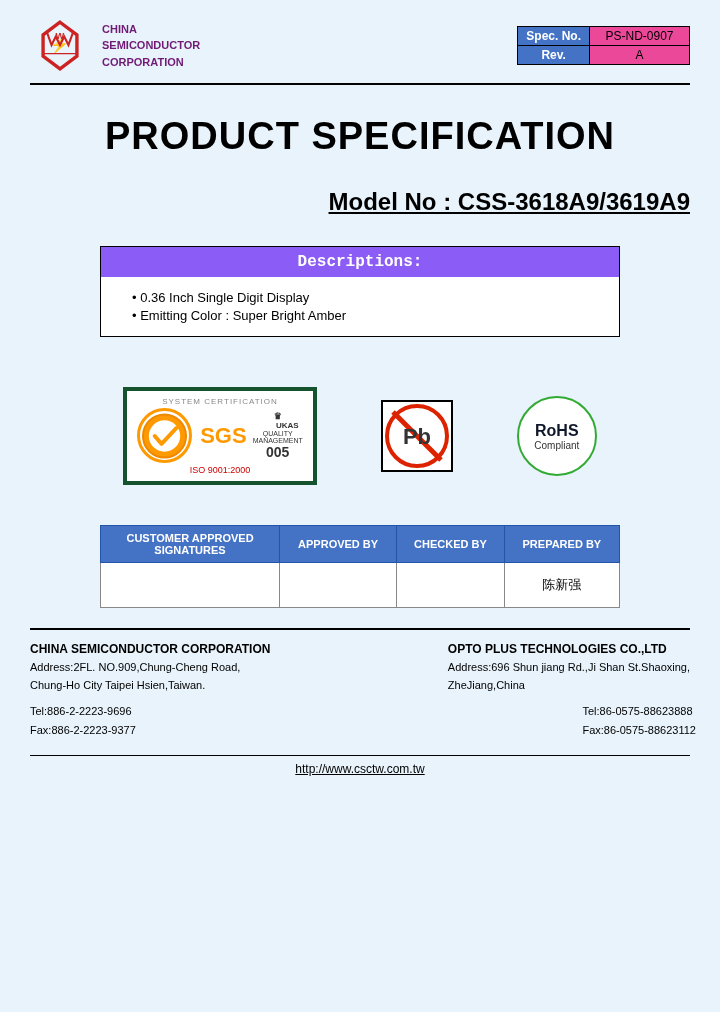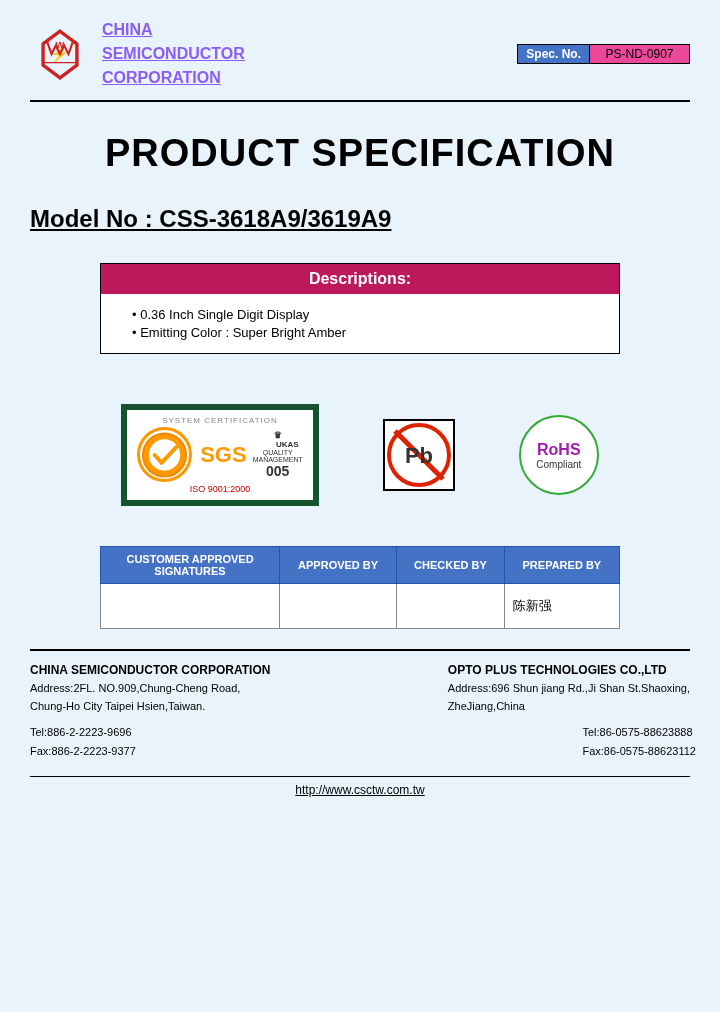--- a/index.html
+++ b/index.html
@@ -29,25 +29,24 @@
     .header-left {
       display: flex;
       align-items: center;
       gap: 12px;
     }
     .logo-svg {
       width: 60px;
       height: 55px;
     }
     .company-name {
-      font-size: 16px;
+      font-size: 11px;
       font-weight: bold;
       line-height: 1.5;
-      color: #8b5cf6;
-      text-decoration: underline;
+      color: #701a75;
     }
     .spec-table {
       border-collapse: collapse;
       font-size: 12px;
     }
     .spec-table td {
       border: 1px solid #000;
       padding: 2px 8px;
     }
     .spec-table .label-cell {
@@ -76,66 +75,67 @@
     }
     .main-title {
       font-size: 38px;
       font-weight: 900;
       letter-spacing: 1px;
       color: #000;
     }
 
     
     .model-section {
-      text-align: left;
-      padding: 20px 24px 20px 30px;
+      text-align: right;
+      padding: 20px 30px 20px 30px;
     }
     .model-text {
       font-size: 24px;
       font-weight: bold;
       text-decoration: underline;
       color: #000;
     }
 
     
     .desc-section {
       padding: 10px 100px;
     }
     .desc-table {
       width: 100%;
       border-collapse: collapse;
       border: 1.5px solid #000;
     }
     .desc-header {
-      background-color: #be185d;
+      background-color: #8b5cf6;
       color: #fff;
       font-size: 16px;
       font-weight: bold;
       text-align: center;
       padding: 6px;
+      font-family: Liberation Mono, monospace;
     }
     .desc-body {
       background-color: #fff;
       padding: 10px 16px;
     }
     .desc-item {
       font-size: 13px;
       margin: 3px 15px;
     }
 
     
     .cert-section {
       display: flex;
       align-items: center;
       justify-content: center;
       gap: 60px;
       padding: 40px 30px 30px 30px;
     }
     .cert-box-sgs {
-      border: 6px solid #14532d;
+      border: 4px solid #14532d;
       display: flex;
       align-items: center;
       padding: 6px 10px;
       background: #fff;
       gap: 6px;
     }
     .cert-rohs {
       border: 2px solid #3a3;
       border-radius: 50%;
       width: 80px;
@@ -143,21 +143,21 @@
       display: flex;
       flex-direction: column;
       align-items: center;
       justify-content: center;
       background: #fff;
       color: #333;
     }
     .cert-rohs-text {
       font-size: 16px;
       font-weight: bold;
-      color: #a21caf;
+      color: #0f172a;
     }
     .cert-rohs-sub {
       font-size: 10px;
       color: #333;
     }
 
     
     .sgs-circle {
       width: 55px;
       height: 55px;
@@ -198,21 +198,21 @@
       color: #fff;
       font-size: 11px;
       font-weight: bold;
       text-align: center;
       padding: 6px 4px;
       border: 1px solid #2255aa;
     }
     .sig-table td {
       background-color: #fff;
       height: 45px;
-      text-align: left;
+      text-align: center;
       vertical-align: middle;
       border: 1px solid #888;
       font-size: 13px;
       padding: 8px;
     }
 
     
     .footer-divider {
       border: none;
       border-top: 2px solid #000;
@@ -275,20 +275,24 @@
           <span>SEMICONDUCTOR</span><br>
           <span>CORPORATION</span>
         </div>
       </div>
     </div>
     <table class="spec-table">
       <tbody>
           <tr>
         <td class="label-cell">Spec. No.</td>
         <td class="value-cell">PS-ND-0907</td>
+      </tr>
+      <tr>
+        <td class="label-cell">Rev.</td>
+        <td class="value-cell">A</td>
       </tr>
     </tbody>
       </table>
   </div>
 
   <hr class="header-divider">
 
   <div class="title-section">
     <div class="main-title">PRODUCT SPECIFICATION</div>
   </div>

